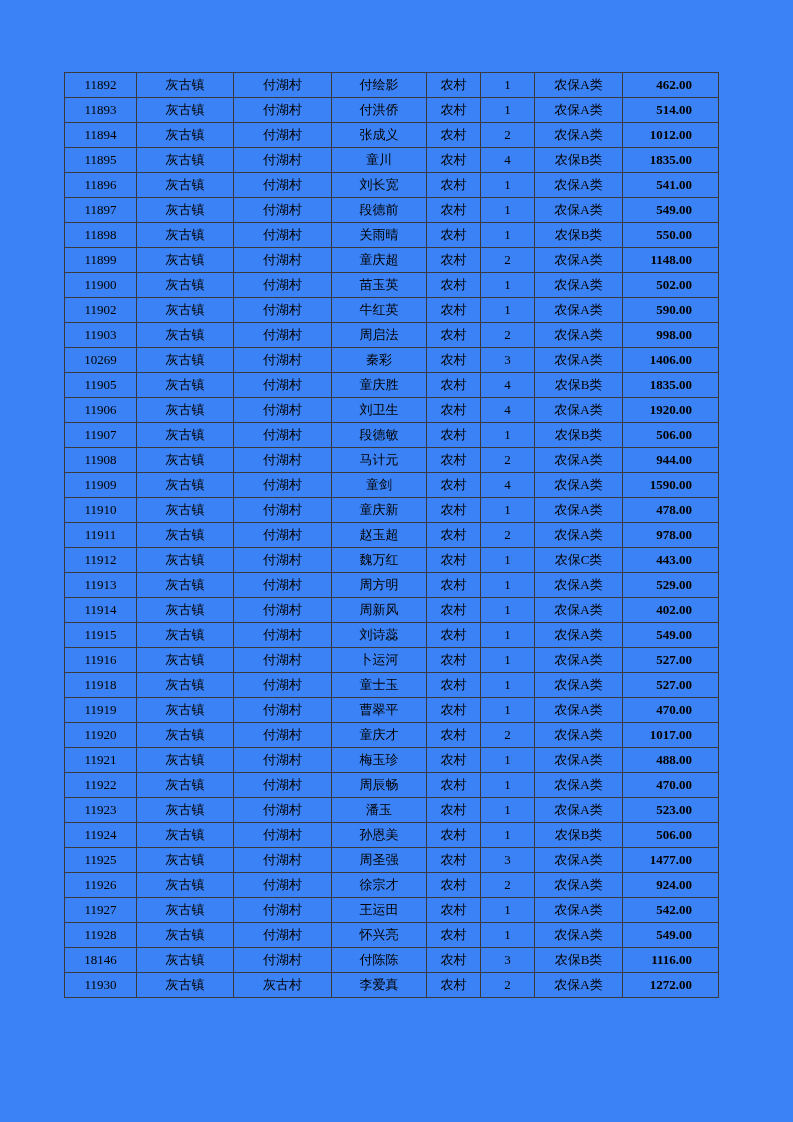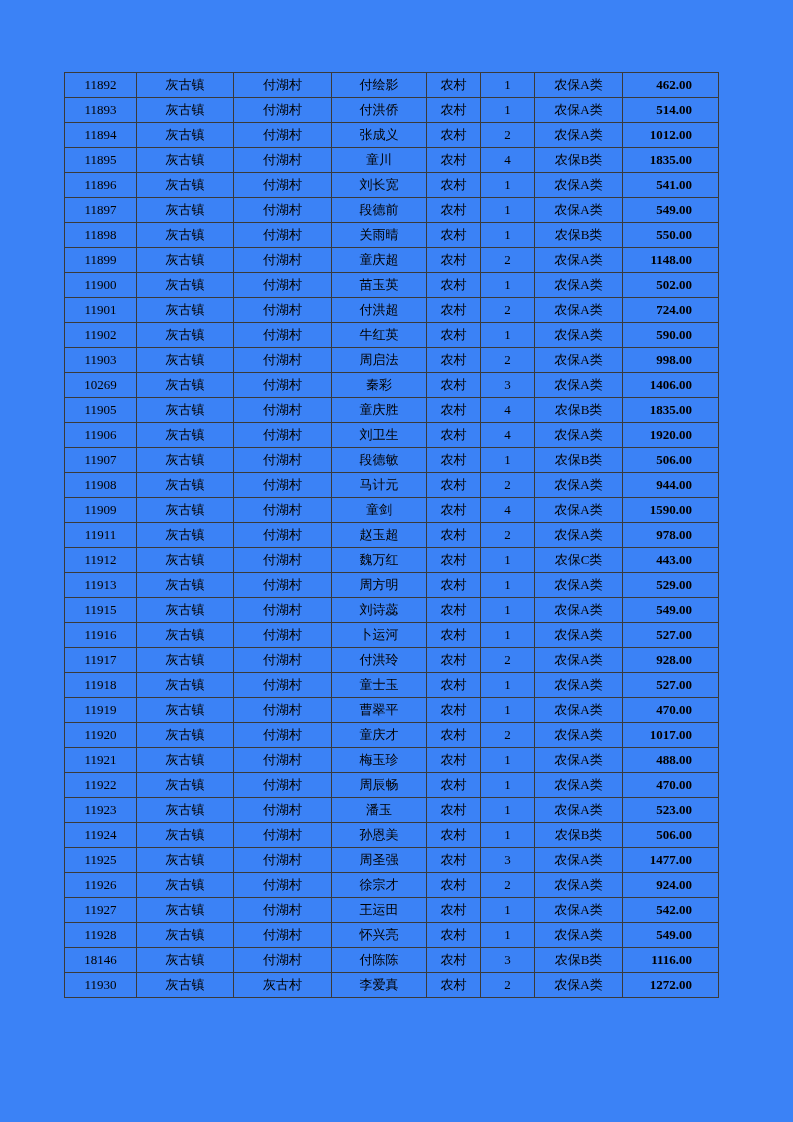--- a/index.html
+++ b/index.html
@@ -153,30 +153,20 @@
           <td class="col-0">11900</td>
           <td class="col-1">灰古镇</td>
           <td class="col-2">付湖村</td>
           <td class="col-3">苗玉英</td>
           <td class="col-4">农村</td>
           <td class="col-5">1</td>
           <td class="col-6">农保A类</td>
           <td class="col-7">502.00</td>
         </tr>
         <tr>
-          <td class="col-0">11901</td>
-          <td class="col-1">灰古镇</td>
-          <td class="col-2">付湖村</td>
-          <td class="col-3">付洪超</td>
-          <td class="col-4">农村</td>
-          <td class="col-5">2</td>
-          <td class="col-6">农保A类</td>
-          <td class="col-7">724.00</td>
-        </tr>
-        <tr>
           <td class="col-0">11902</td>
           <td class="col-1">灰古镇</td>
           <td class="col-2">付湖村</td>
           <td class="col-3">牛红英</td>
           <td class="col-4">农村</td>
           <td class="col-5">1</td>
           <td class="col-6">农保A类</td>
           <td class="col-7">590.00</td>
         </tr>
         <tr>
@@ -241,20 +231,30 @@
         </tr>
         <tr>
           <td class="col-0">11909</td>
           <td class="col-1">灰古镇</td>
           <td class="col-2">付湖村</td>
           <td class="col-3">童剑</td>
           <td class="col-4">农村</td>
           <td class="col-5">4</td>
           <td class="col-6">农保A类</td>
           <td class="col-7">1590.00</td>
+        </tr>
+        <tr>
+          <td class="col-0">11910</td>
+          <td class="col-1">灰古镇</td>
+          <td class="col-2">付湖村</td>
+          <td class="col-3">童庆新</td>
+          <td class="col-4">农村</td>
+          <td class="col-5">1</td>
+          <td class="col-6">农保A类</td>
+          <td class="col-7">478.00</td>
         </tr>
         <tr>
           <td class="col-0">11911</td>
           <td class="col-1">灰古镇</td>
           <td class="col-2">付湖村</td>
           <td class="col-3">赵玉超</td>
           <td class="col-4">农村</td>
           <td class="col-5">2</td>
           <td class="col-6">农保A类</td>
           <td class="col-7">978.00</td>
@@ -273,48 +273,48 @@
           <td class="col-0">11913</td>
           <td class="col-1">灰古镇</td>
           <td class="col-2">付湖村</td>
           <td class="col-3">周方明</td>
           <td class="col-4">农村</td>
           <td class="col-5">1</td>
           <td class="col-6">农保A类</td>
           <td class="col-7">529.00</td>
         </tr>
         <tr>
+          <td class="col-0">11914</td>
+          <td class="col-1">灰古镇</td>
+          <td class="col-2">付湖村</td>
+          <td class="col-3">周新风</td>
+          <td class="col-4">农村</td>
+          <td class="col-5">1</td>
+          <td class="col-6">农保A类</td>
+          <td class="col-7">402.00</td>
+        </tr>
+        <tr>
           <td class="col-0">11915</td>
           <td class="col-1">灰古镇</td>
           <td class="col-2">付湖村</td>
           <td class="col-3">刘诗蕊</td>
           <td class="col-4">农村</td>
           <td class="col-5">1</td>
           <td class="col-6">农保A类</td>
           <td class="col-7">549.00</td>
         </tr>
         <tr>
           <td class="col-0">11916</td>
           <td class="col-1">灰古镇</td>
           <td class="col-2">付湖村</td>
           <td class="col-3">卜运河</td>
           <td class="col-4">农村</td>
           <td class="col-5">1</td>
           <td class="col-6">农保A类</td>
           <td class="col-7">527.00</td>
-        </tr>
-        <tr>
-          <td class="col-0">11917</td>
-          <td class="col-1">灰古镇</td>
-          <td class="col-2">付湖村</td>
-          <td class="col-3">付洪玲</td>
-          <td class="col-4">农村</td>
-          <td class="col-5">2</td>
-          <td class="col-6">农保A类</td>
-          <td class="col-7">928.00</td>
         </tr>
         <tr>
           <td class="col-0">11918</td>
           <td class="col-1">灰古镇</td>
           <td class="col-2">付湖村</td>
           <td class="col-3">童士玉</td>
           <td class="col-4">农村</td>
           <td class="col-5">1</td>
           <td class="col-6">农保A类</td>
           <td class="col-7">527.00</td>

